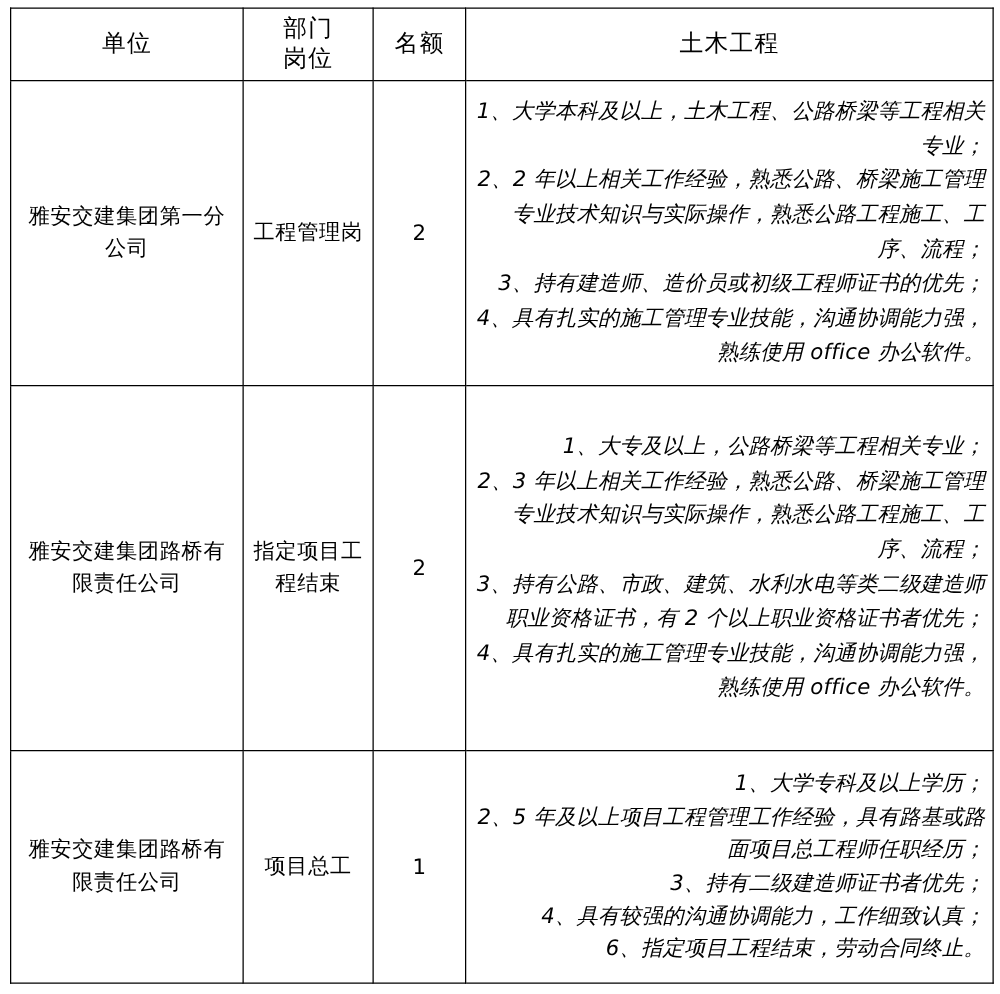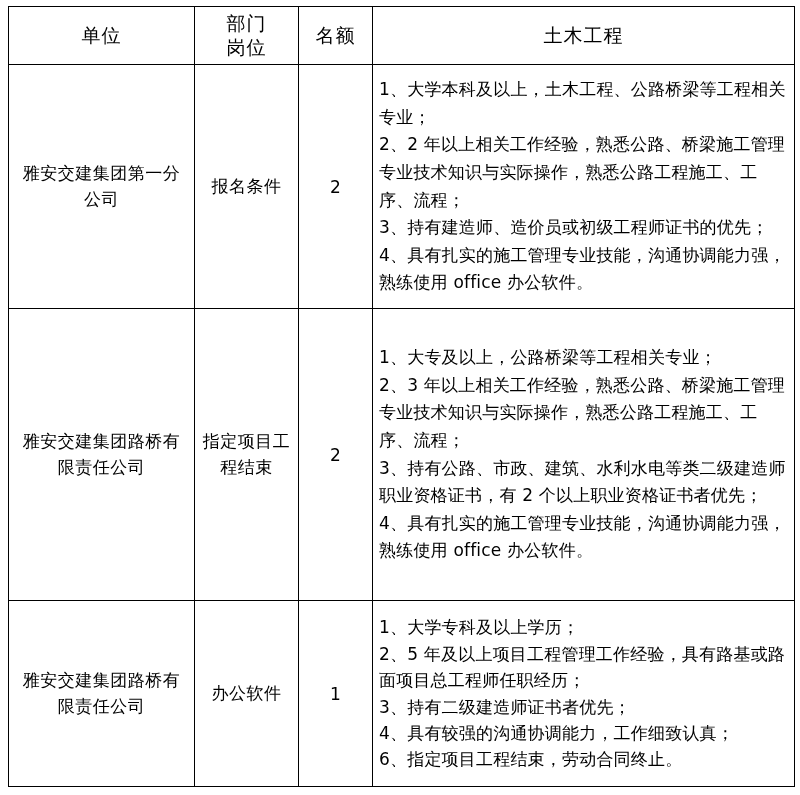--- a/index.html
+++ b/index.html
@@ -53,23 +53,24 @@
     letter-spacing: 0.5px;
   }
   td.quota {
     text-align: center;
     font-size: 17px;
   }
   td.cond {
     font-size: 17px;
     line-height: 1.62;
     letter-spacing: 0.2px;
-    text-align: left;
+    text-align: right;
     padding-left: 8px;
     padding-right: 4px;
+    font-style: italic;
   }
   td.cond .line {
     white-space: normal;
   }
   .row1 td { height: 244px; }
   .row2 td { height: 292px; }
   .row3 td { height: 186px; }
   .row3 td.cond { line-height: 1.55; margin-top: 48px; }
 </style>
 </head>
@@ -90,21 +91,21 @@
           <span>部门</span><br>
           <span>岗位</span>
         </th>
         <th>名额</th>
         <th>土木工程</th>
       </tr>
     </thead>
     <tbody>
       <tr class="row1">
         <td class="unit">雅安交建集团第一分公司</td>
-        <td class="dept">报名条件</td>
+        <td class="dept">工程管理岗</td>
         <td class="quota">2</td>
         <td class="cond">
           <div class="line">1、大学本科及以上，土木工程、公路桥梁等工程相关专业；</div>
           <div class="line">2、2 年以上相关工作经验，熟悉公路、桥梁施工管理专业技术知识与实际操作，熟悉公路工程施工、工序、流程；</div>
           <div class="line">3、持有建造师、造价员或初级工程师证书的优先；</div>
           <div class="line">4、具有扎实的施工管理专业技能，沟通协调能力强，熟练使用 office 办公软件。</div>
         </td>
       </tr>
       <tr class="row2">
         <td class="unit">雅安交建集团路桥有限责任公司</td>
@@ -112,21 +113,21 @@
         <td class="quota">2</td>
         <td class="cond">
           <div class="line">1、大专及以上，公路桥梁等工程相关专业；</div>
           <div class="line">2、3 年以上相关工作经验，熟悉公路、桥梁施工管理专业技术知识与实际操作，熟悉公路工程施工、工序、流程；</div>
           <div class="line">3、持有公路、市政、建筑、水利水电等类二级建造师职业资格证书，有 2 个以上职业资格证书者优先；</div>
           <div class="line">4、具有扎实的施工管理专业技能，沟通协调能力强，熟练使用 office 办公软件。</div>
         </td>
       </tr>
       <tr class="row3">
         <td class="unit">雅安交建集团路桥有限责任公司</td>
-        <td class="dept">办公软件</td>
+        <td class="dept">项目总工</td>
         <td class="quota">1</td>
         <td class="cond">
           <div class="line">1、大学专科及以上学历；</div>
           <div class="line">2、5 年及以上项目工程管理工作经验，具有路基或路面项目总工程师任职经历；</div>
           <div class="line">3、持有二级建造师证书者优先；</div>
           <div class="line">4、具有较强的沟通协调能力，工作细致认真；</div>
           <div class="line">6、指定项目工程结束，劳动合同终止。</div>
         </td>
       </tr>
     </tbody>

